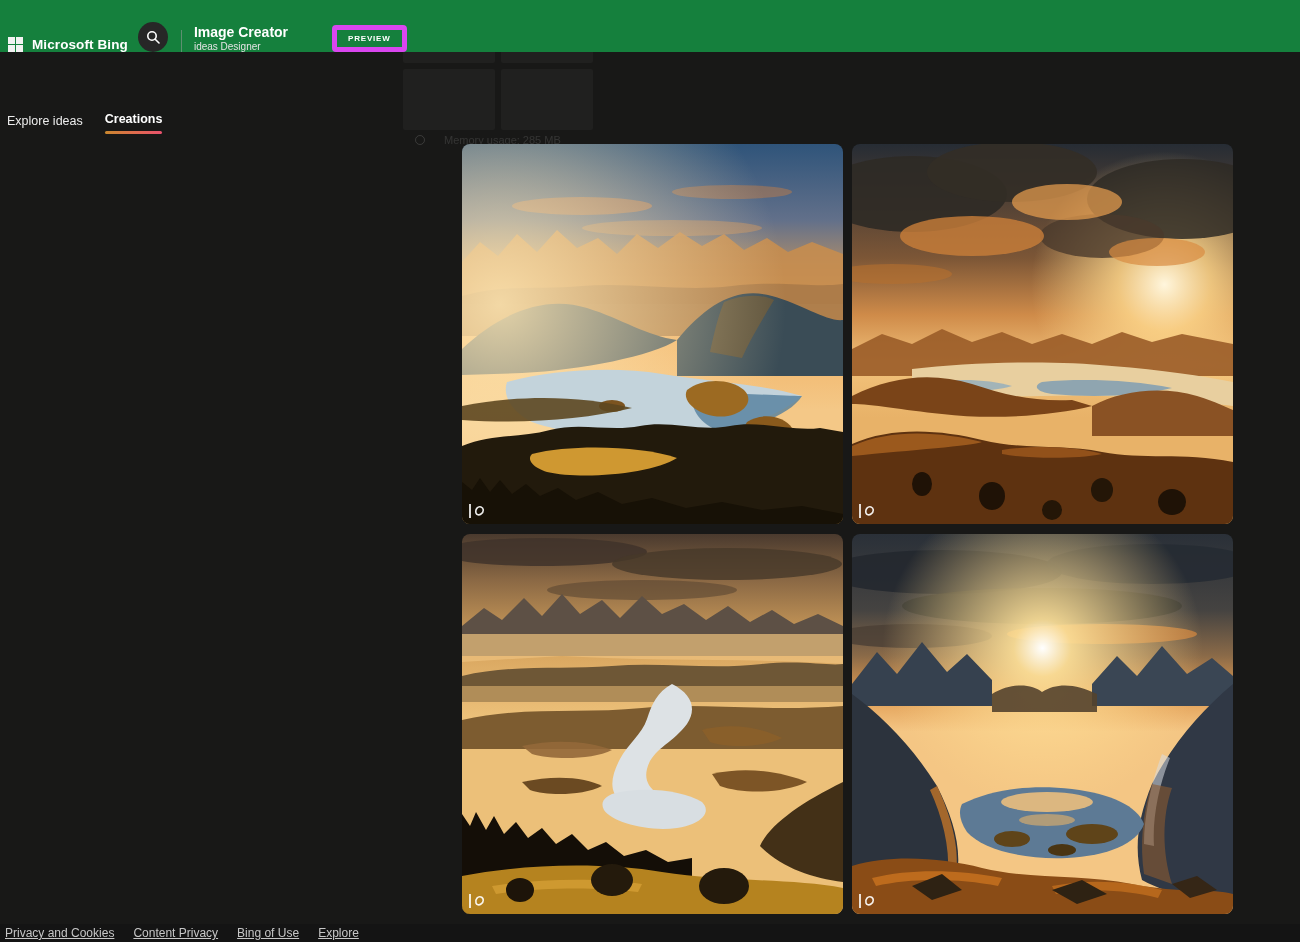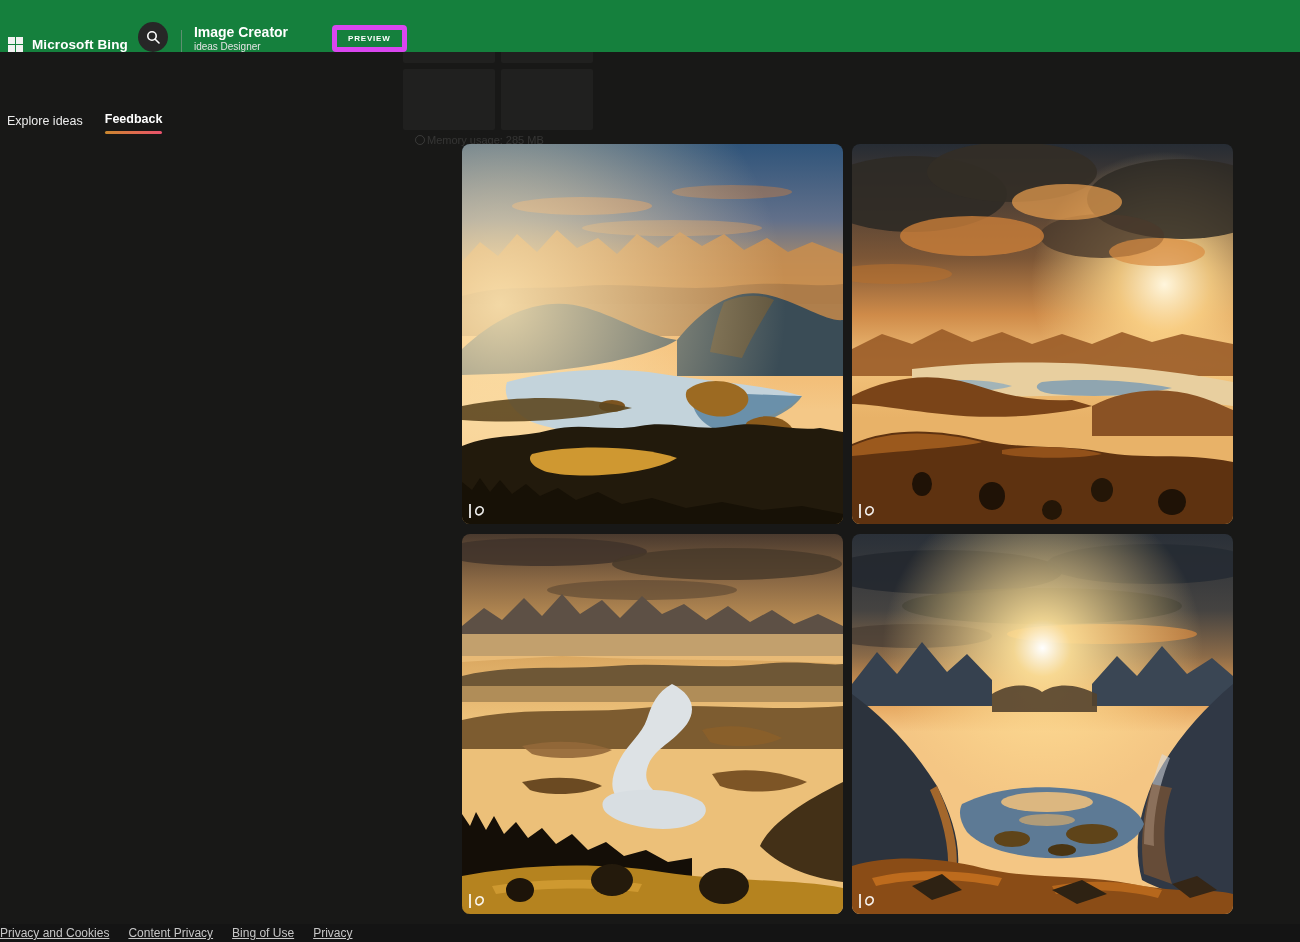--- a/index.html
+++ b/index.html
@@ -30,21 +30,21 @@
   .preview-badge {
     margin-left:44px; border:5px solid #d946ef; border-radius:4px;
     padding:4px 11px; font-size:8px; font-weight:700; letter-spacing:.8px; color:#fff;
   }
 
   
   .ghost { position:absolute; left:403px; top:5px; width:190px; z-index:0; }
   .ghost-grid { display:grid; grid-template-columns:92px 92px; grid-template-rows:58px 61px; gap:6px; }
   .ghost-grid div { background:rgba(255,255,255,0.035); border-radius:2px; }
   .ghost-caption {
-    margin-top:4px; margin-left:12px; display:flex; align-items:center; gap:2px;
+    margin-top:4px; margin-left:12px; display:flex; align-items:center; gap:19px;
     color:rgba(255,255,255,0.12); font-size:11px;
   }
   .ghost-ring { width:10px; height:10px; border:1px solid rgba(255,255,255,0.14); border-radius:50%; }
 
   
   .search-row { position:absolute; top:40px; left:0; right:0; height:58px; background:#1d1d1c; z-index:2; }
   .search-input {
     position:absolute; top:7px; left:8px; right:0; height:42px;
     background:#3a3a38; border:none; outline:none;
     border-radius:21px 0 0 21px; color:#d2d2d0; font-size:14px;
@@ -68,21 +68,21 @@
   .card {
     position:relative; border-radius:8px; overflow:hidden; cursor:pointer;
     box-shadow:inset 0 0 30px rgba(0,0,0,0.25);
   }
   .card svg.art { display:block; width:100%; height:100%; }
   .watermark { position:absolute; left:6px; bottom:5px; opacity:.92; }
 
   
   .footer {
     position:absolute; left:0; right:0; bottom:0; height:18px; background:#141414;
-    display:flex; align-items:center; gap:19px; z-index:3;
+    display:flex; align-items:center; gap:19px; padding-left:5px; z-index:3;
   }
   .footer a { color:#c6c6c6; font-size:12px; text-decoration:underline; cursor:pointer; }
 </style>
 </head>
 <body>
 
 <div id="app">
 
   <div class="ghost">
     <div class="ghost-grid">
@@ -120,21 +120,21 @@
     </div>
     <div class="preview-badge">PREVIEW</div>
   </div>
 
 
   <div class="tabs">
     <div class="tab">
       <span class="tab-label">Explore ideas</span>
     </div>
     <div class="tab active">
-      <span class="tab-label">Feedback</span>
+      <span class="tab-label">Creations</span>
       <div class="tab-underline"></div>
     </div>
   </div>
 
   <div class="gallery">
 
     <div class="card" title="Aerial view of a blue mountain lake ringed by golden autumn forests and hazy peaks at sunset">
       <svg class="art" viewBox="0 0 381 380" preserveAspectRatio="none">
         <defs>
           <linearGradient id="sky1" x1="0" y1="0" x2="0" y2="1">
@@ -314,16 +314,16 @@
         <line x1="2" y1="1" x2="2" y2="15" stroke="#fff" stroke-width="1.8"></line>
         <path d="M8 10 C7 6 10 3 13 4 C16 5 16 9 13 11 C11 12.5 8.5 12 8 10 Z" fill="none" stroke="#fff" stroke-width="1.6"></path>
       </svg>
     </div>
   </div>
 
   <div class="footer">
     <a>Privacy and Cookies</a>
     <a>Content Privacy</a>
     <a>Bing of Use</a>
-    <a>Privacy</a>
+    <a>Explore</a>
   </div>
 
 </div>
 
 </body></html>

